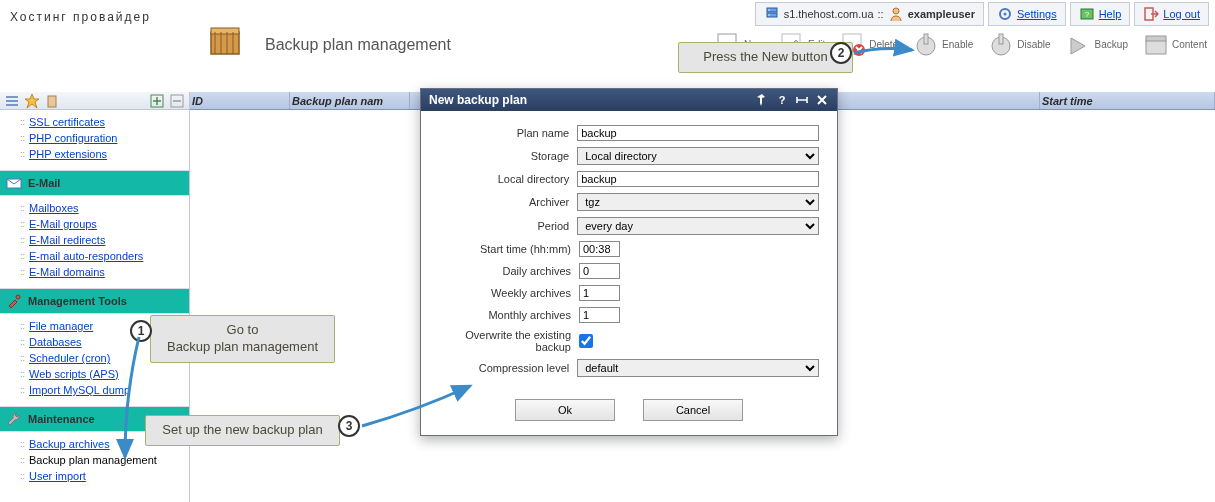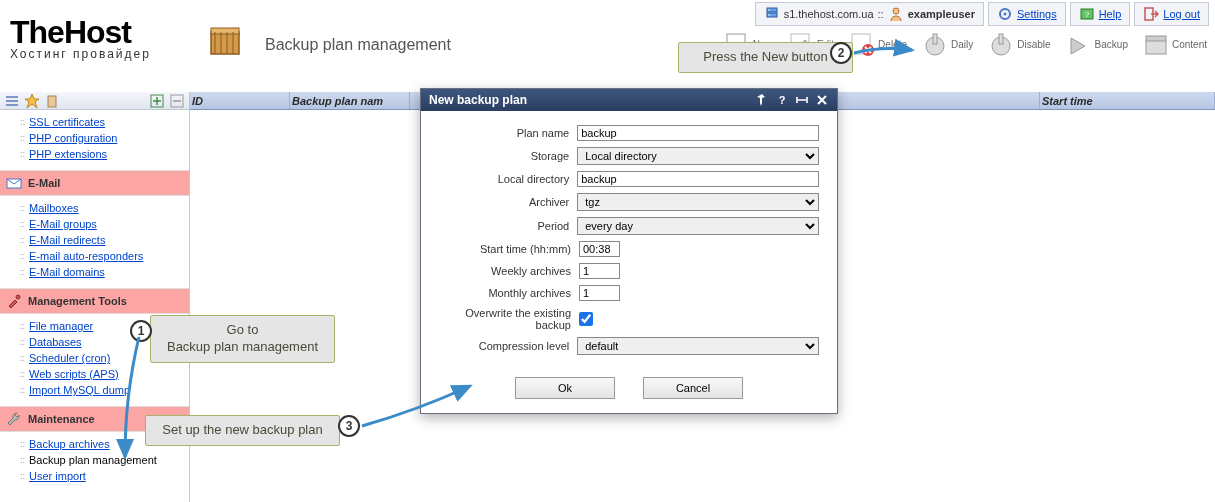--- a/index.html
+++ b/index.html
@@ -25,21 +25,21 @@
   .tool-item .ico-lg { width: 28px; height: 28px; }
 
   
   .callout { position: absolute; background: #e5e5e5; border: 1px solid #a6b46a; padding: 6px 12px; font-size: 13px; color: #4a4a3a; text-align: center; line-height: 1.3; border-radius: 2px; }
   .badge-num { position: absolute; width: 22px; height: 22px; border: 2px solid #333; border-radius: 50%; background: #fff; display: flex; align-items: center; justify-content: center; font-weight: bold; font-size: 12px; }
 
   
   .leftbar { position: absolute; top: 92px; left: 0; width: 190px; bottom: 0; border-right: 1px solid #c0c8d4; background: #fff; }
   .leftbar-top { height: 18px; background: linear-gradient(#f4f6fa,#e1e7f0); border-bottom: 1px solid #c0c8d4; display:flex; align-items:center; padding: 0 4px; gap:4px; }
   .leftbar-top .spacer { flex:1; }
-  .nav-section-head { display:flex; align-items:center; gap:6px; padding: 4px 6px; background: #fca5a5; border-top:1px solid #ddd; border-bottom:1px solid #ddd; font-weight:bold; color:#333; }
+  .nav-section-head { display:flex; align-items:center; gap:6px; padding: 4px 6px; background: #14b8a6; border-top:1px solid #ddd; border-bottom:1px solid #ddd; font-weight:bold; color:#333; }
   .nav-items { padding: 4px 0 8px 20px; }
   .nav-items div { padding: 2px 0; display:flex; align-items:center; gap:4px; }
   .nav-items .dots { color:#999; font-size:9px; }
   .nav-current { color:#000; text-decoration:none; }
 
   
   .col-headers { position: absolute; top: 92px; left: 190px; right: 0; height: 18px; background: linear-gradient(#cdd9ee,#b6c6e3); border-bottom: 1px solid #8094b8; display:flex; align-items:center; font-weight:bold; color:#2a2a2a; font-size:11px; }
   .col-headers .col { padding: 0 2px; border-right:1px solid #9cb0d4; height:100%; display:flex; align-items:center;font-style:italic; }
 
   
@@ -106,21 +106,20 @@
       <svg viewBox="0 0 16 16">
           <rect x="2" y="2" width="8" height="12" fill="none" stroke="#c85a5a" stroke-width="1.5"></rect>
           <path d="M8 8h6M12 5l3 3-3 3" fill="none" stroke="#c85a5a" stroke-width="1.5"></path>
         </svg>
     </span>
     <a>Log out</a>
   </div>
 </div>
 
 <div class="brand">
-  <div class="brand-main">TheHost</div>
   <div class="brand-sub">Хостинг провайдер</div>
 </div>
 <div class="crate-icon">
   <svg viewBox="0 0 40 40">
       <rect x="6" y="14" width="28" height="22" fill="#d49a4a" stroke="#8a5a20" stroke-width="1.5"></rect>
       <rect x="6" y="10" width="28" height="6" fill="#e8b66a" stroke="#8a5a20"></rect>
       <line x1="10" y1="14" x2="10" y2="36" stroke="#8a5a20"></line>
       <line x1="16" y1="14" x2="16" y2="36" stroke="#8a5a20"></line>
       <line x1="22" y1="14" x2="22" y2="36" stroke="#8a5a20"></line>
       <line x1="28" y1="14" x2="28" y2="36" stroke="#8a5a20"></line>
@@ -150,21 +149,21 @@
           <circle cx="20" cy="20" r="6" fill="#d44"></circle>
           <path d="M17 17l6 6M23 17l-6 6" stroke="#fff" stroke-width="2"></path>
         </svg></span>
     <span>Delete</span>
   </div>
   <div class="tool-item">
     <span class="ico-lg"><svg viewBox="0 0 28 28">
           <circle cx="14" cy="16" r="9" fill="#ddd" stroke="#999"></circle>
           <rect x="12" y="4" width="4" height="10" fill="#ddd" stroke="#999"></rect>
         </svg></span>
-    <span>Daily</span>
+    <span>Enable</span>
   </div>
   <div class="tool-item">
     <span class="ico-lg"><svg viewBox="0 0 28 28">
           <circle cx="14" cy="16" r="9" fill="#ddd" stroke="#999"></circle>
           <rect x="12" y="4" width="4" height="10" fill="#ddd" stroke="#999"></rect>
         </svg></span>
     <span>Disable</span>
   </div>
   <div class="tool-item">
     <span class="ico-lg"><svg viewBox="0 0 28 28">
@@ -354,20 +353,24 @@
         <label>Archiver</label>
         <select class="w-wide"><option>tgz</option></select>
       </div>
     <div class="form-row">
         <label>Period</label>
         <select class="w-wide"><option>every day</option></select>
       </div>
     <div class="form-row">
         <label>Start time (hh:mm)</label>
         <input type="text" class="w-sm" value="00:38" style="">
+      </div>
+    <div class="form-row">
+        <label>Daily archives</label>
+        <input type="text" class="w-sm" value="0" style="">
       </div>
     <div class="form-row">
         <label>Weekly archives</label>
         <input type="text" class="w-sm" value="1" style="">
       </div>
     <div class="form-row">
         <label>Monthly archives</label>
         <input type="text" class="w-sm" value="1" style="">
       </div>
     <div class="form-row">

